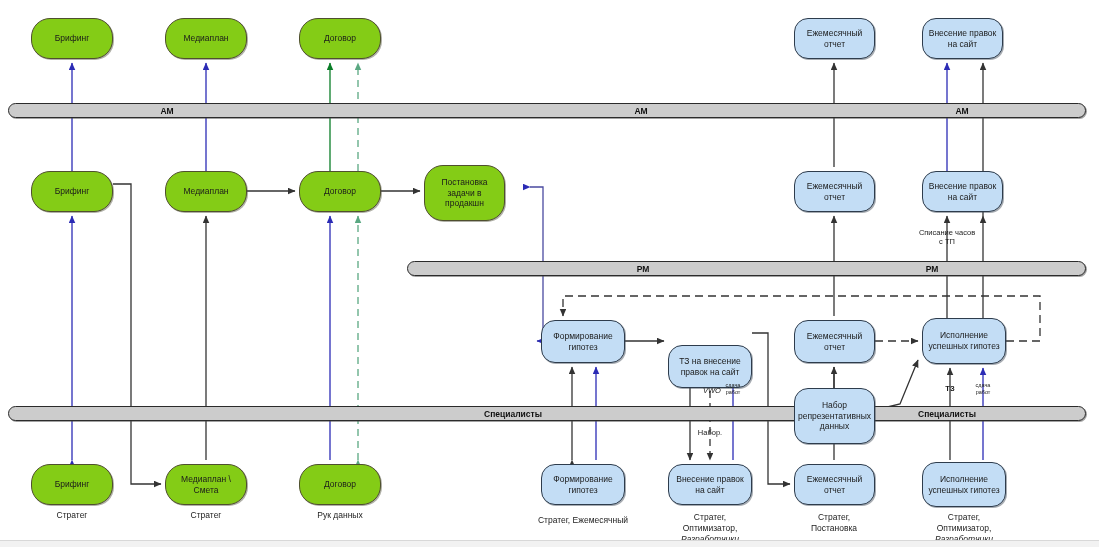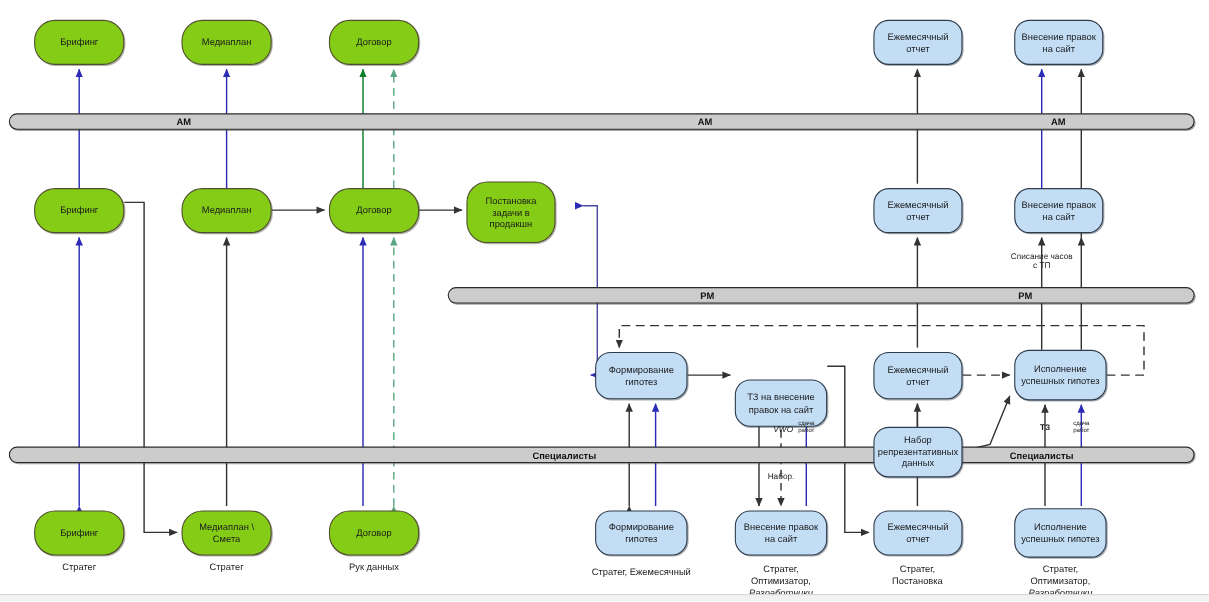--- a/index.html
+++ b/index.html
@@ -121,21 +121,21 @@
   <div class="node yellow" style="left:165px;top:171px;width:82px;height:41px;">Медиаплан</div>
   <div class="node yellow" style="left:299px;top:171px;width:82px;height:41px;">Договор</div>
   <div class="node yellow" style="left:424px;top:165px;width:81px;height:56px;">Постановка задачи в продакшн</div>
   <div class="node blue" style="left:794px;top:171px;width:81px;height:41px;">Ежемесячный отчет</div>
   <div class="node blue" style="left:922px;top:171px;width:81px;height:41px;">Внесение правок на сайт</div>
 
   <div class="node blue" style="left:541px;top:320px;width:84px;height:43px;">Формирование гипотез</div>
   <div class="node blue" style="left:668px;top:320px;width:84px;height:43px;margin-top:25px;">ТЗ на внесение правок на сайт</div>
   <div class="node blue" style="left:794px;top:320px;width:81px;height:43px;">Ежемесячный отчет</div>
   <div class="node blue" style="left:922px;top:318px;width:84px;height:46px;">Исполнение успешных гипотез</div>
-  <div class="node blue" style="left:794px;top:388px;width:81px;height:46px;">Набор репрезентативных данных</div>
+  <div class="node blue" style="left:794px;top:388px;width:81px;height:56px;">Набор репрезентативных данных</div>
 
   <div class="node yellow" style="left:31px;top:464px;width:82px;height:41px;">Брифинг</div>
   <div class="node yellow" style="left:165px;top:464px;width:82px;height:41px;">Медиаплан \ Смета</div>
   <div class="node yellow" style="left:299px;top:464px;width:82px;height:41px;">Договор</div>
   <div class="node blue" style="left:541px;top:464px;width:84px;height:41px;">Формирование гипотез</div>
   <div class="node blue" style="left:668px;top:464px;width:84px;height:41px;">Внесение правок на сайт</div>
   <div class="node blue" style="left:794px;top:464px;width:81px;height:41px;">Ежемесячный отчет</div>
   <div class="node blue" style="left:922px;top:462px;width:84px;height:45px;">Исполнение успешных гипотез</div>
 
   <div class="edge-label" style="left:947px;top:228px;">

